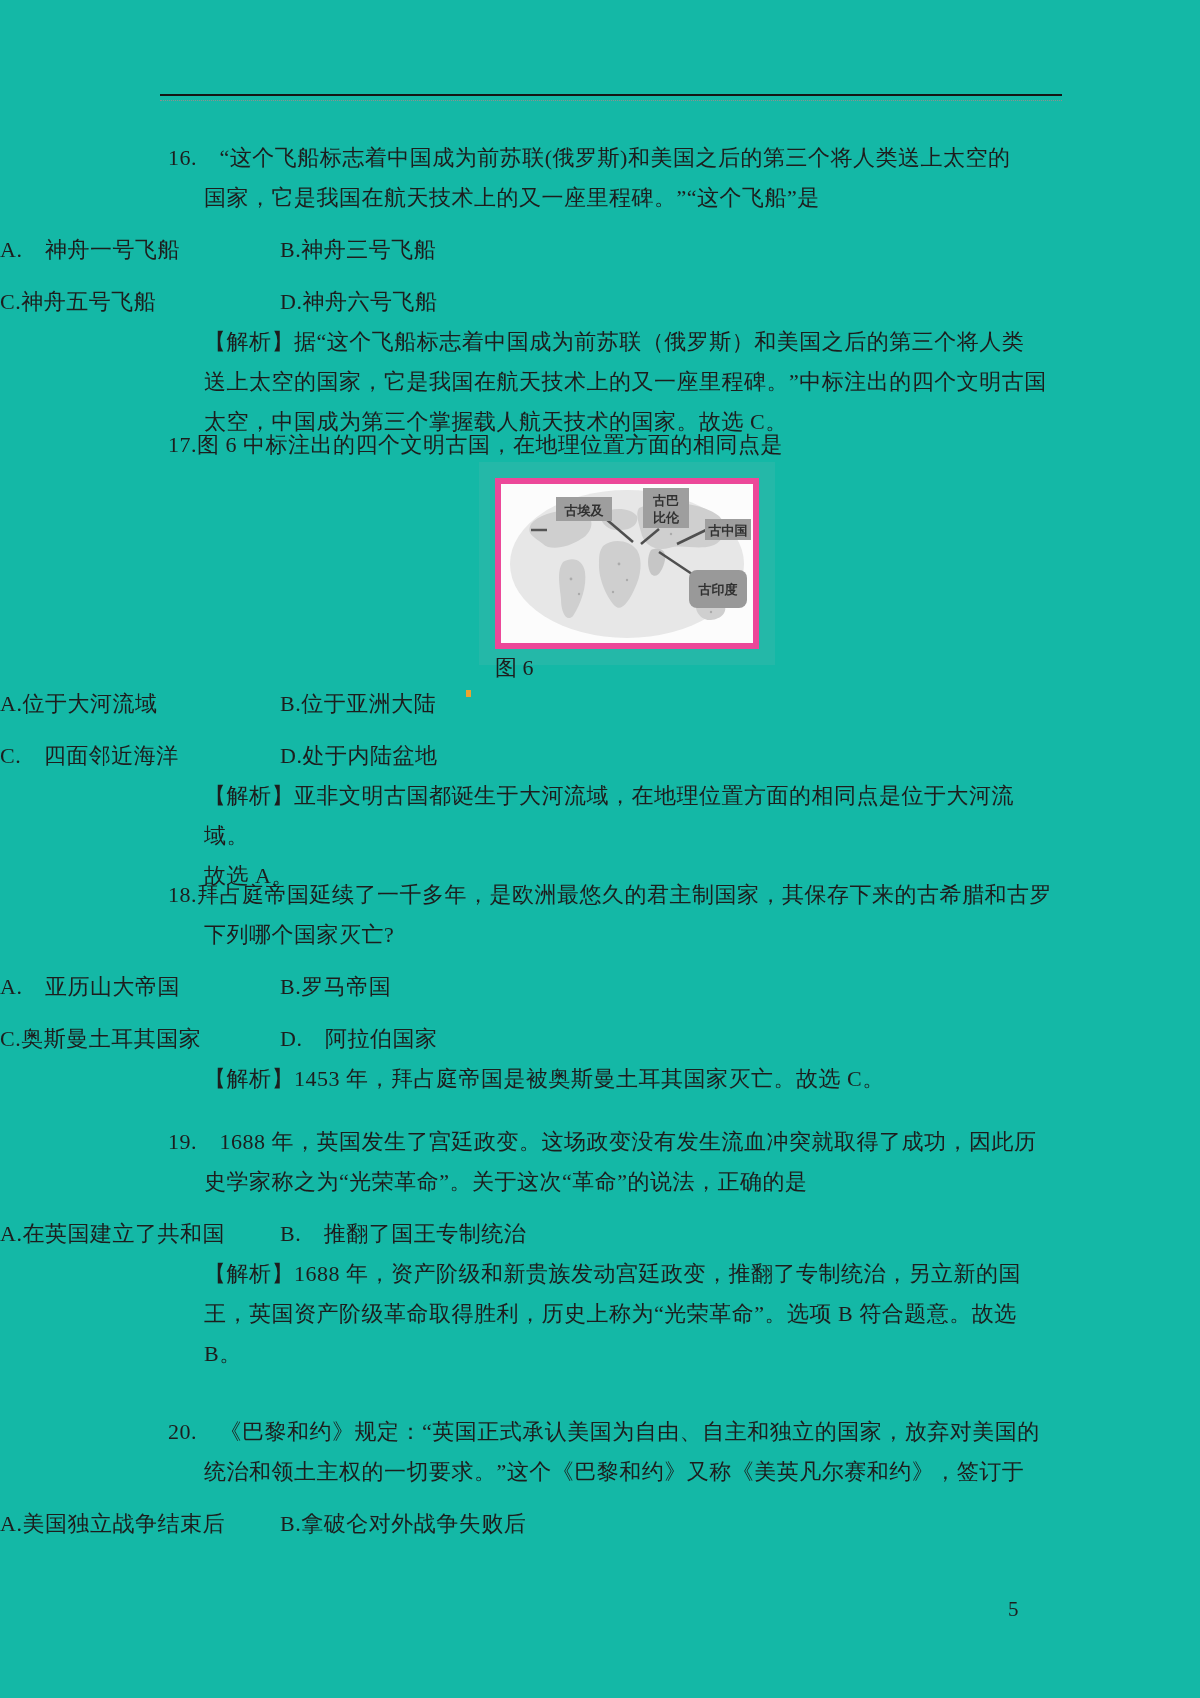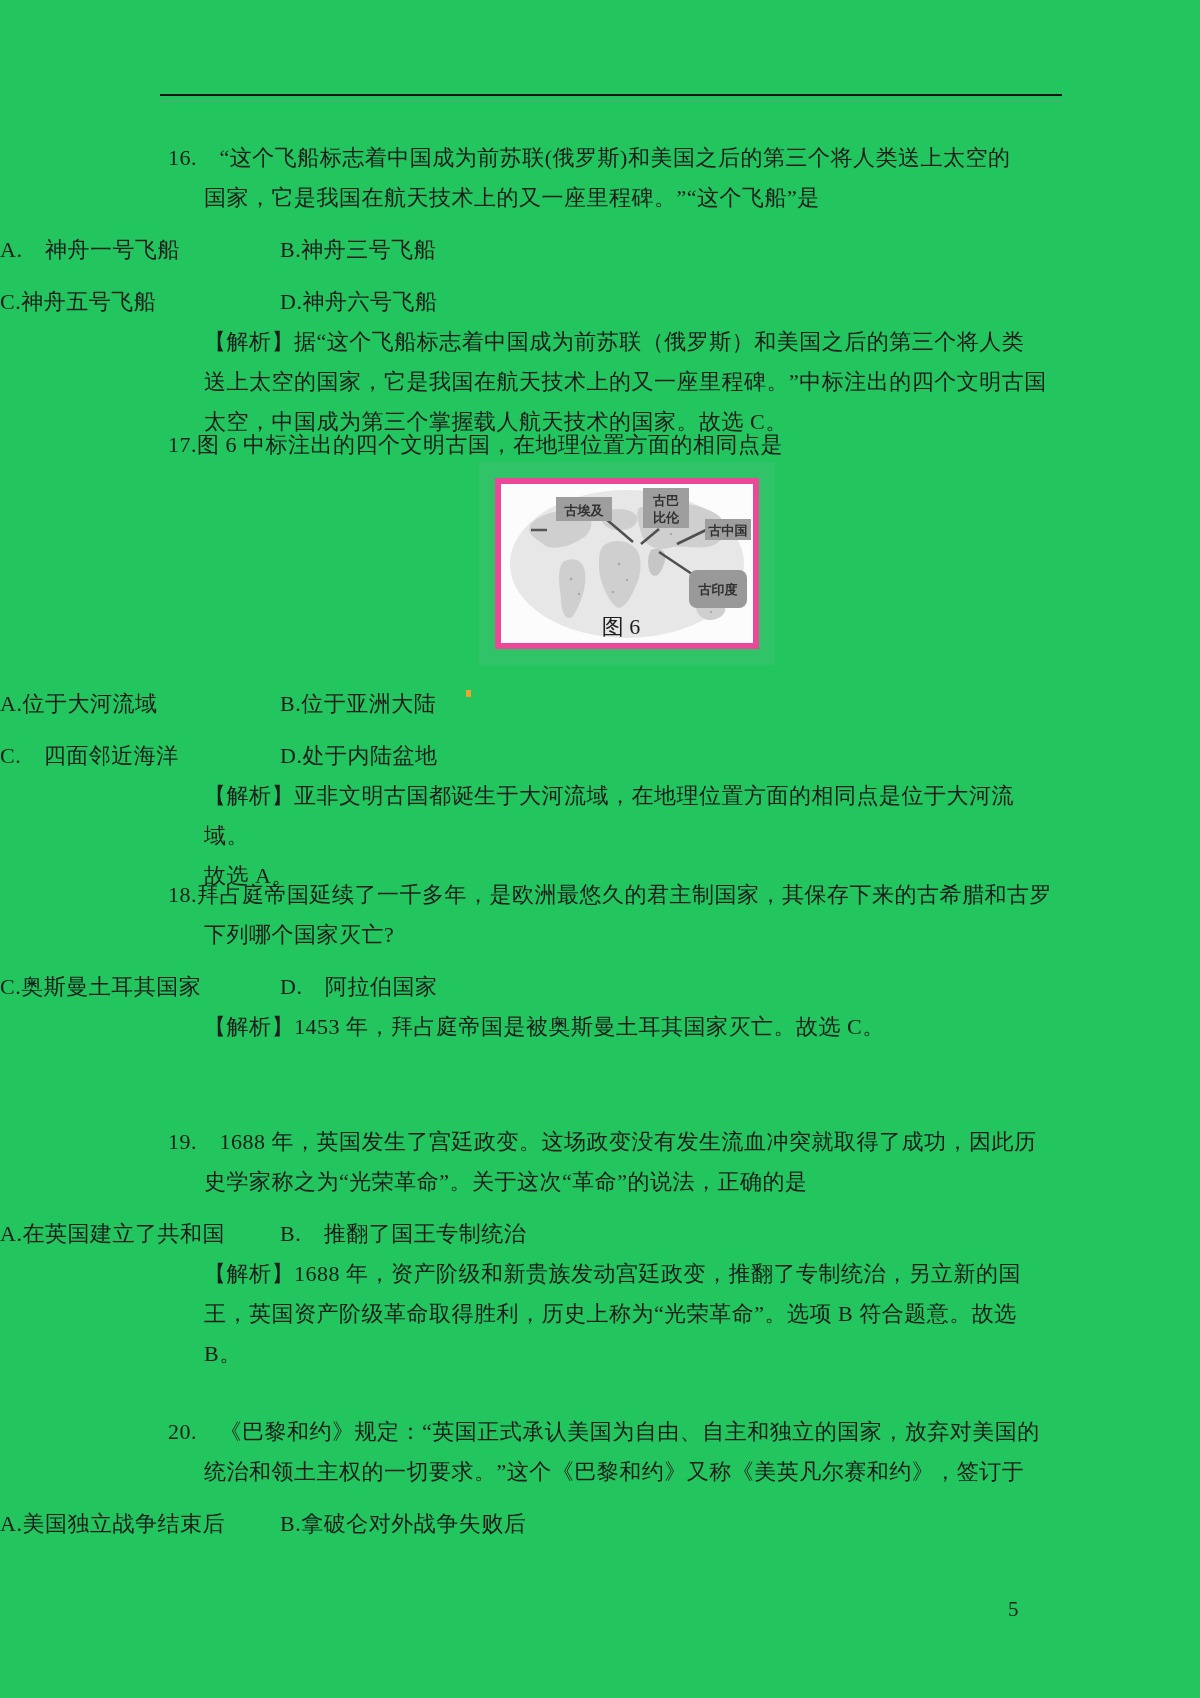--- a/index.html
+++ b/index.html
@@ -1,39 +1,39 @@
 <!DOCTYPE html>
 <html><head>
 <meta charset="utf-8">
 <style>
   html,body { margin:0; padding:0; background:#ffffff; }
   .page {
-    position:relative; width:1200px; height:1698px; background:#22c55e;
+    position:relative; width:1200px; height:1698px; background:#14b8a6;
     font-family:"Liberation Serif","DejaVu Serif",serif; color:#1d1d1d;
     overflow:hidden;
   }
   .header-rule {
     position:absolute; left:160px; top:94px; width:902px; height:4px;
     border-top:2px solid #151515; border-bottom:1px dotted #8f8f8f;
   }
   .q { position:absolute; left:0; width:1200px; }
   .line { height:40px; line-height:40px; font-size:22px; white-space:pre; letter-spacing:0.5px; }
   .ql  { padding-left:168px; }   
   .cl  { padding-left:204px; }   
   .opt { display:flex;margin-top:12px; }
   .opt .c1 { flex:0 0 280px; width:280px; }
   .figure {
     position:absolute; left:495px; top:478px; width:252px; height:159px;
     border:6px solid #ec4899; background:#fcfcfc;
     box-shadow:0 0 0 16px rgba(190,190,190,0.10);
   }
   .figure svg { display:block; }
   .fig-caption {
-    position:absolute; left:495px; top:613px; width:252px; height:28px;
-    line-height:28px; text-align:center; font-size:22px;
+    position:absolute; left:495px; top:654px; width:252px; height:28px;
+    line-height:28px; text-align:left; font-size:22px;
   }
   .stray-dot { position:absolute; left:466px; top:690px; width:5px; height:7px; background:#eca32f; }
   .page-num { position:absolute; left:1008px; top:1596px; font-size:21px; line-height:26px; }
   .map-label-text { font-family:"Liberation Serif","DejaVu Serif",serif; font-size:13px; font-weight:bold; fill:#303030; }
 </style>
 </head>
 <body>
 
 <div class="page">
 
@@ -119,20 +119,24 @@
     </div>
     <div class="line cl">【解析】亚非文明古国都诞生于大河流域，在地理位置方面的相同点是位于大河流</div>
     <div class="line cl">域。</div>
     <div class="line cl">故选 A。</div>
   </section>
 
   <section class="q" style="top:875px">
     <div class="line ql">18.拜占庭帝国延续了一千多年，是欧洲最悠久的君主制国家，其保存下来的古希腊和古罗</div>
     <div class="line cl">下列哪个国家灭亡?</div>
     <div class="line opt">
+      <span class="c1">A.　亚历山大帝国</span>
+      <span>B.罗马帝国</span>
+    </div>
+    <div class="line opt">
       <span class="c1">C.奥斯曼土耳其国家</span>
       <span>D.　阿拉伯国家</span>
     </div>
     <div class="line cl">【解析】1453 年，拜占庭帝国是被奥斯曼土耳其国家灭亡。故选 C。</div>
   </section>
 
   <section class="q" style="top:1122px">
     <div class="line ql">19.　1688 年，英国发生了宫廷政变。这场政变没有发生流血冲突就取得了成功，因此历</div>
     <div class="line cl">史学家称之为“光荣革命”。关于这次“革命”的说法，正确的是</div>
     <div class="line opt">

